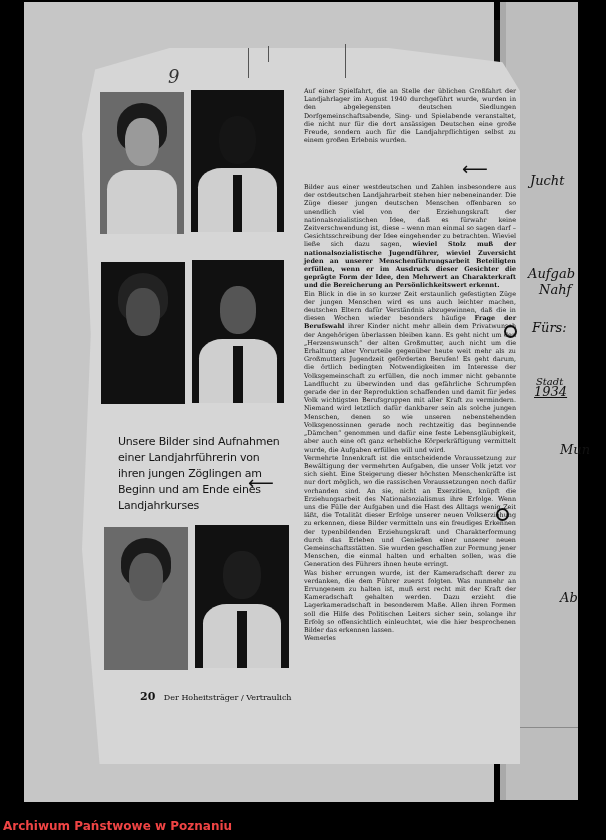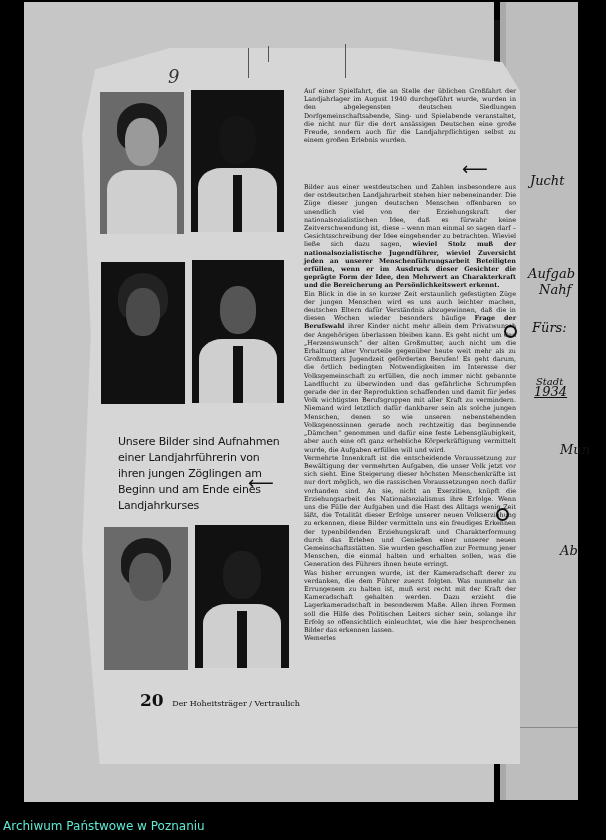--- a/index.html
+++ b/index.html
@@ -20,41 +20,41 @@
   .photo .hair{position:absolute;left:20%;width:60%;top:8%;height:34%;border-radius:50% 50% 40% 40%;background:#1a1a1a;}
   .photo .tie{position:absolute;left:45%;width:10%;bottom:0;height:40%;background:#111;}
   .photo.bg-light{background:#6a6a6a;}
   .caption{position:absolute;left:118px;top:434px;width:170px;font-family:"DejaVu Sans",sans-serif;font-weight:normal;font-size:11px;line-height:16px;color:#151515;letter-spacing:-0.2px;}
   .arrow{position:absolute;font-size:18px;color:#111;font-family:"DejaVu Sans",sans-serif;line-height:1;}
   .col{position:absolute;left:304px;width:212px;font-family:"DejaVu Serif",serif;font-size:6.4px;line-height:8.2px;color:#141414;text-align:justify;}
   .col p{margin:0;}
   .col b{font-weight:bold;}
   .sig{text-align:left;}
   .footer{position:absolute;left:140px;top:690px;font-size:8px;color:#111;font-family:"DejaVu Serif",serif;white-space:nowrap;}
-  .footer .num{font-weight:bold;font-size:17px;margin-right:6px;}
-  .archive{position:absolute;left:3px;top:819px;color:#5eead4;font-family:"DejaVu Sans",sans-serif;font-weight:normal;font-size:12px;}
+  .footer .num{font-weight:bold;font-size:11px;margin-right:6px;}
+  .archive{position:absolute;left:3px;top:819px;color:#ef4444;font-family:"DejaVu Sans",sans-serif;font-weight:bold;font-size:12px;}
   .ring{position:absolute;width:9px;height:9px;border:2px solid #111;border-radius:50%;}
 </style>
 </head>
 <body>
 
 <div class="backsheet"></div>
 <div class="blackgap"></div>
 
 <div class="rightsheet">
   <div class="edge"></div>
   <div class="divider"></div>
   <span class="hw" style="left:30px;top:171px;">Jucht</span>
   <span class="hw" style="left:28px;top:240px;margin-top:24px;">Aufgab</span>
   <span class="hw" style="left:32px;top:280px;margin-left:7px;">Nahf</span>
   <span class="hw" style="left:32px;top:318px;">Fürs:</span>
   <span class="hw" style="left:34px;top:366px;text-decoration:underline;margin-top:16px;">1934</span>
   <span class="hw" style="left:36px;top:374px;font-size:10px;">Stadt</span>
   <span class="hw" style="left:60px;top:440px;">Mun</span>
-  <span class="hw" style="left:60px;top:541px;text-align:right;">Ab</span>
+  <span class="hw" style="left:60px;top:588px;text-align:right;">Ab</span>
 </div>
 
 <div class="page"></div>
 <div class="crease" style="left:248px;top:48px;height:30px;"></div>
 <div class="crease" style="left:268px;top:46px;height:16px;"></div>
 <div class="crease" style="left:345px;top:44px;height:34px;"></div>
 
 <div class="pagenum-hand">9</div>
 
 <div class="photo bg-light" style="left:100px;top:92px;width:84px;height:142px;">

